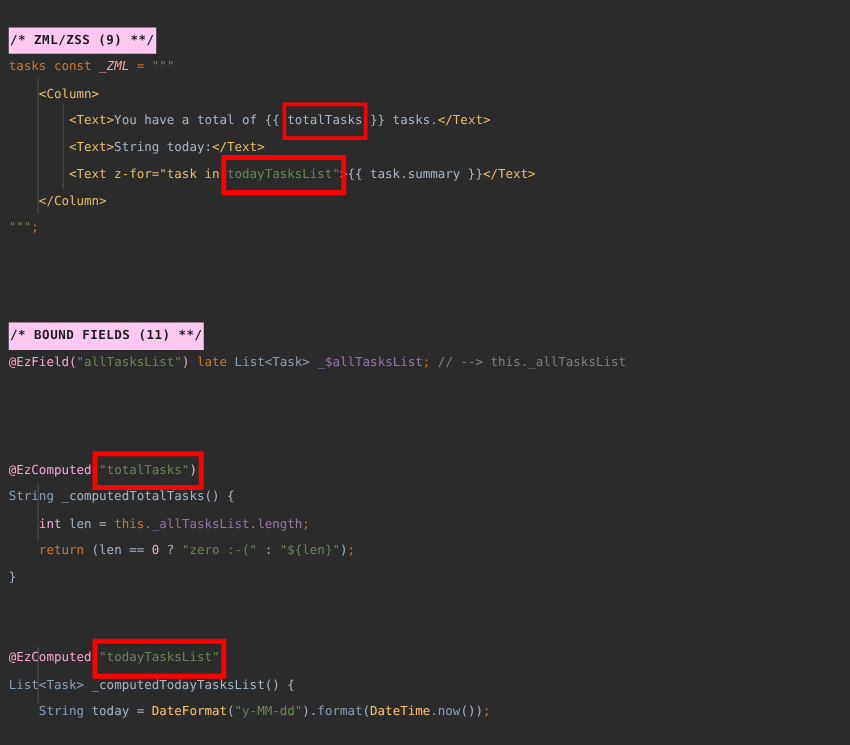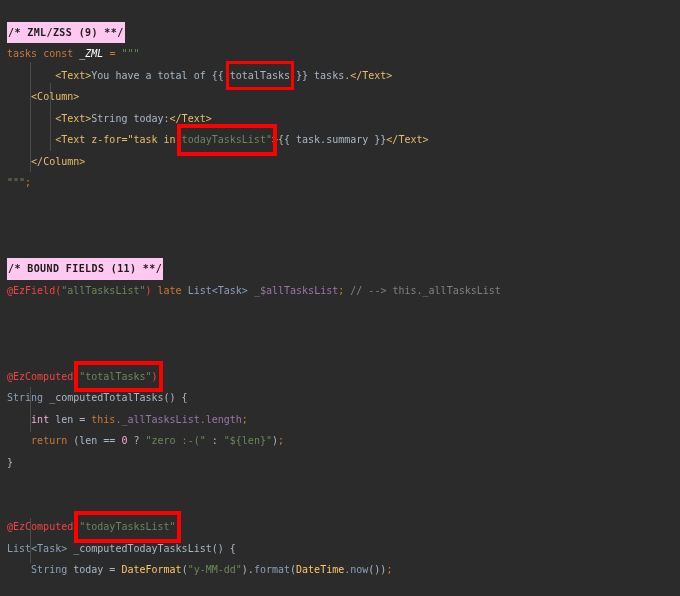--- a/index.html
+++ b/index.html
@@ -31,24 +31,24 @@
     letter-spacing: 0px;
     color: #a9b7c6;
   }
   .blank { height: 21.5px; }
 
   
   .t-plain    { color: #a9b7c6; }
   .t-kw       { color: #cc7832; }           
   .t-type     { color: #8aa0b8; }           
   .t-field    { color: #9876aa; text-align: right; }           
-  .t-fielditl { color: #ffffff; font-style: italic; }
+  .t-fielditl { color: #fca5a5; font-style: italic; }
   .t-string   { color: #6a8759; }           
   .t-num      { color: #f9a8d4; }           
-  .t-anno     { color: #ef4444; }           
+  .t-anno     { color: #f9a8d4; }           
   .t-fn       { color: #ffc66d; }           
   .t-tag      { color: #e8bf6a; }
   .t-comment  { color: #808080; }
 
   
   .banner {
     display: inline-block;
     background: #ffc8f0;
     color: #1b1b1b;
     font-weight: bold;
@@ -83,23 +83,23 @@
   <div class="guide" style="left:50px; top:83px; height:68px;"></div>
   <div class="guide" style="left:30px; top:387px; height:45px;"></div>
   <div class="guide" style="left:30px; top:518px; height:45px;"></div>
 
   <div class="blank"></div>
 
   <div class="code-line"><span class="banner">/* ZML/ZSS (9) **/</span></div>
 
   <div class="code-line"><span class="t-kw">tasks</span> <span class="t-kw">const</span> <span class="t-fielditl">_ZML</span> <span class="t-kw">=</span> <span class="t-string">"""</span></div>
 
+  <div class="code-line">    <span class="t-tag">&lt;Column&gt;</span></div>
+
   <div class="code-line">        <span class="t-tag">&lt;Text&gt;</span><span class="t-plain">You have a total of {{ </span><span class="hl"><span class="t-plain">totalTasks</span></span><span class="t-plain"> }} tasks.</span><span class="t-tag">&lt;/Text&gt;</span></div>
-
-  <div class="code-line">    <span class="t-tag">&lt;Column&gt;</span></div>
 
   <div class="code-line">        <span class="t-tag">&lt;Text&gt;</span><span class="t-plain">String today:</span><span class="t-tag">&lt;/Text&gt;</span></div>
 
   <div class="code-line">        <span class="t-tag">&lt;Text z-for="task in </span><span class="hl hl-tall"><span class="t-string">todayTasksList</span><span class="t-string">"</span></span><span class="t-tag">&gt;</span><span class="t-plain">{{ task.summary }}</span><span class="t-tag">&lt;/Text&gt;</span></div>
 
   <div class="code-line">    <span class="t-tag">&lt;/Column&gt;</span></div>
 
   <div class="code-line"><span class="t-string">"""</span><span class="t-kw">;</span></div>
 
   <div class="blank"></div>

